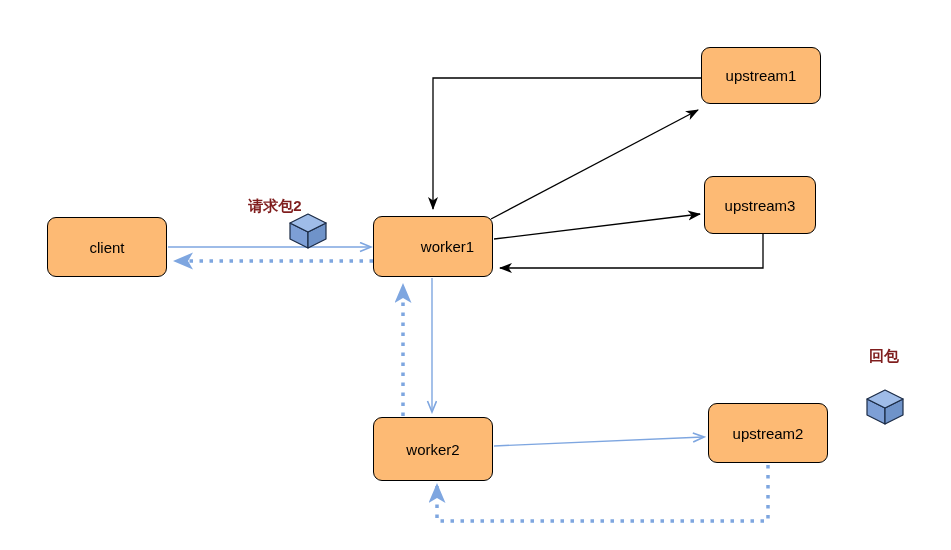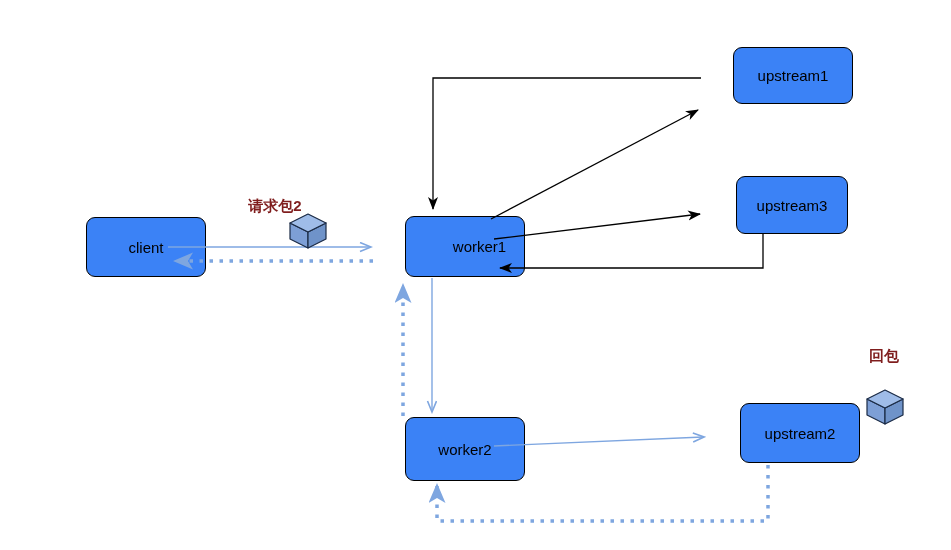--- a/index.html
+++ b/index.html
@@ -1,44 +1,44 @@
 <!DOCTYPE html>
 <html style="--line-black: #000000; --line-blue: #7ea6e0; --cube-top: #9fbce8; --cube-left: #7d9fd6; --cube-right: #6f93c9; --cube-stroke: #1a2a45;"><head>
 <meta charset="utf-8">
 <style>
   html,body{margin:0;padding:0;background:#ffffff;}
   .canvas{
     position:relative;width:951px;height:550px;background:#ffffff;
     font-family:"Liberation Sans",sans-serif;overflow:hidden;
   }
   .node{
-    position:absolute;box-sizing:border-box;background:#3b82f6;
+    position:absolute;box-sizing:border-box;background:#fdba74;
     border:1.5px solid #000000;border-radius:9px;
     display:flex;align-items:center;justify-content:center;
-    font-size:15px;color:#000000;margin-left:32px;
+    font-size:15px;color:#000000;
   }
   .node-label{white-space:nowrap;}
   .float-label{
     position:absolute;transform:translate(-50%,-50%);
     font-size:15px;font-weight:bold;color:#7f1d1d;white-space:nowrap;
   }
   svg.edge-layer{position:absolute;left:0;top:0;pointer-events:none;}
   .edge-black{fill:none;stroke:var(--line-black,#000);stroke-width:1.3px;}
   .edge-blue{fill:none;stroke:var(--line-blue,#7ea6e0);stroke-width:1.4px;}
   .edge-dotted{fill:none;stroke:var(--line-blue,#7ea6e0);stroke-width:3.5px;stroke-dasharray:3.5 6.5;}
   .cube-top{fill:var(--cube-top,#9fbce8);stroke:var(--cube-stroke,#1a2a45);stroke-width:1.2px;stroke-linejoin:round;}
   .cube-left{fill:var(--cube-left,#7d9fd6);stroke:var(--cube-stroke,#1a2a45);stroke-width:1.2px;stroke-linejoin:round;}
   .cube-right{fill:var(--cube-right,#6f93c9);stroke:var(--cube-stroke,#1a2a45);stroke-width:1.2px;stroke-linejoin:round;}
 </style>
 </head>
 <body>
 
 <div class="canvas">
   <div id="nodes-layer">
-      <div class="node" style="left: 54px; top: 217px; width: 120px; height: 60px;">
+      <div class="node" style="left: 47px; top: 217px; width: 120px; height: 60px;">
         <span class="node-label">client</span>
       </div>
       <div class="node" style="left: 373px; top: 216px; width: 120px; height: 61px; padding-left: 29px;">
         <span class="node-label">worker1</span>
       </div>
       <div class="node" style="left: 373px; top: 417px; width: 120px; height: 64px;">
         <span class="node-label">worker2</span>
       </div>
       <div class="node" style="left: 701px; top: 47px; width: 120px; height: 57px;">
         <span class="node-label">upstream1</span>

